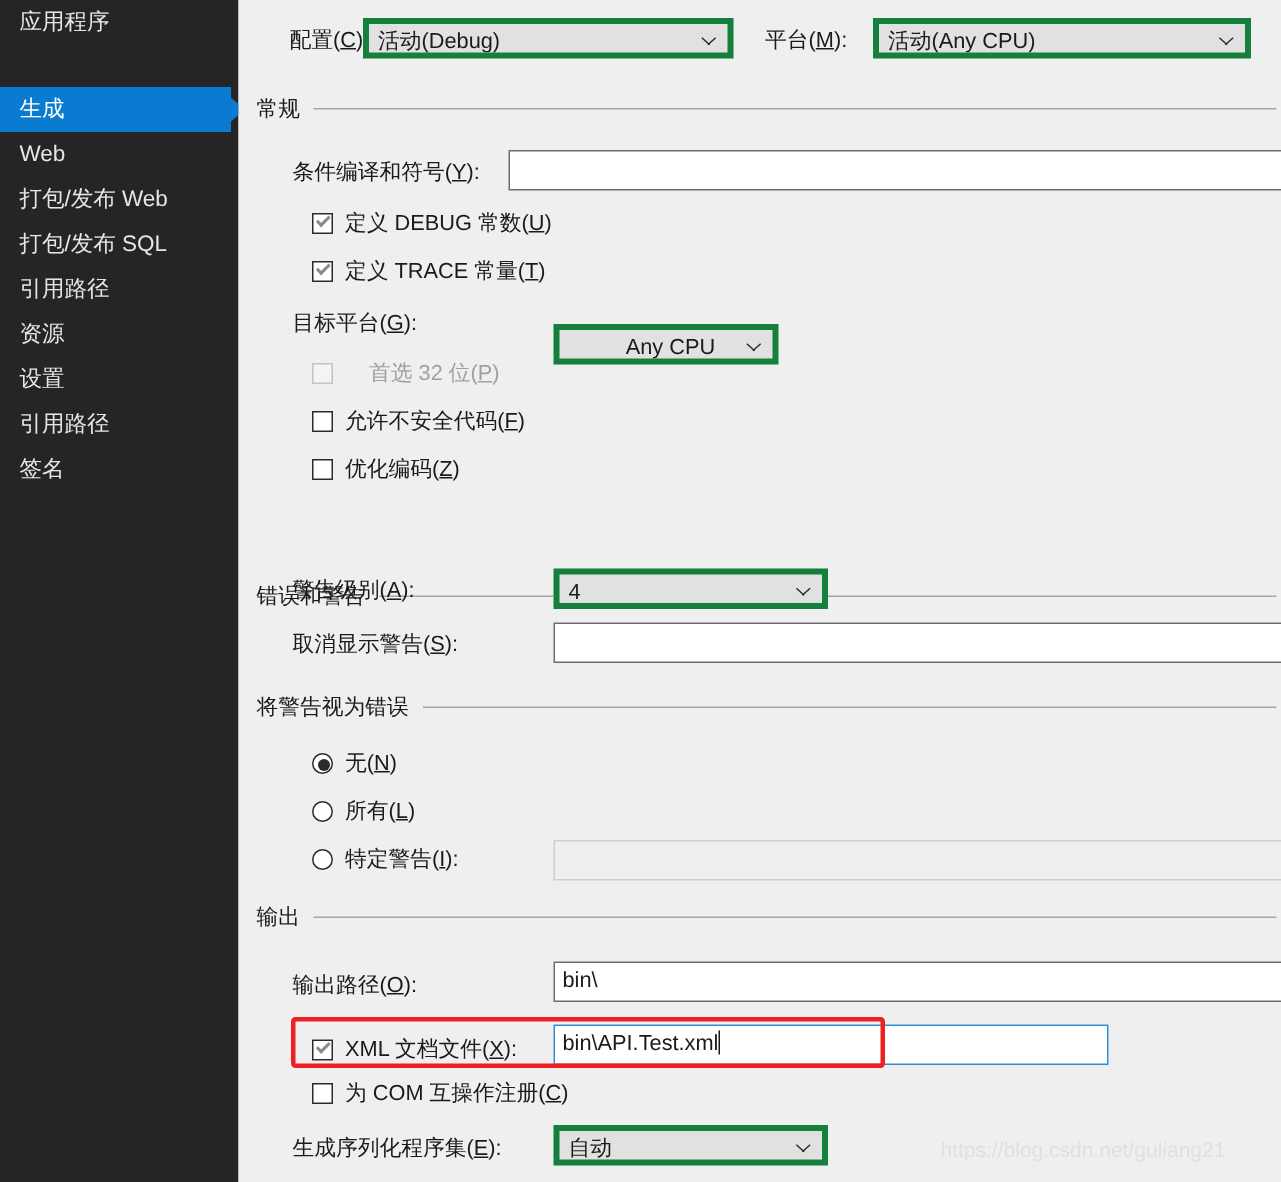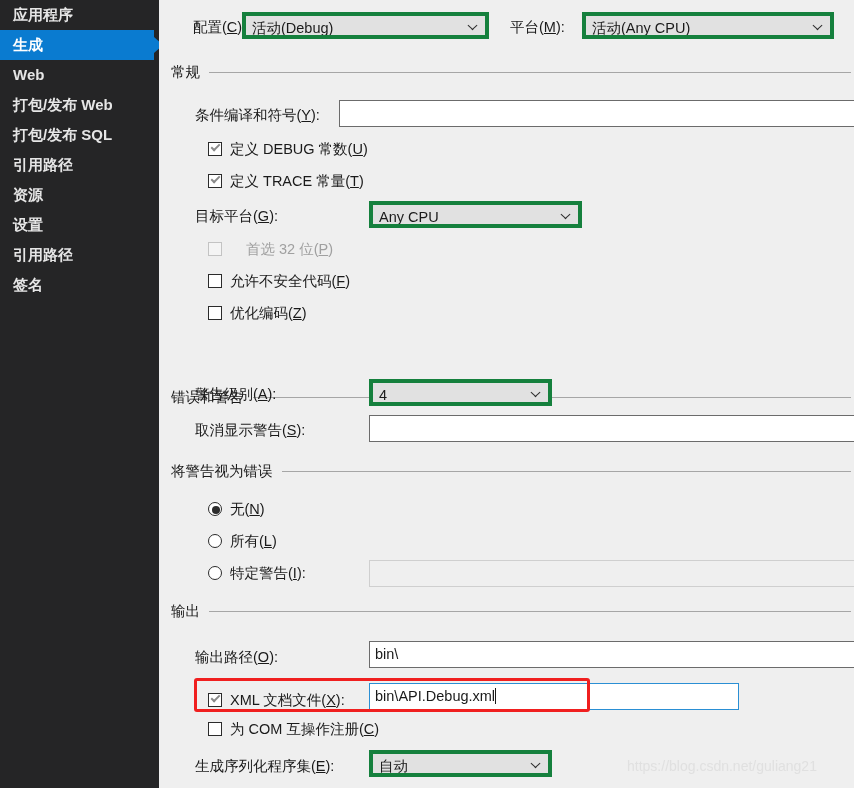--- a/index.html
+++ b/index.html
@@ -9,35 +9,35 @@
     font-family: "Liberation Sans", "DejaVu Sans", sans-serif;
     background: #efefef;
   }
   #root { position: relative; width: 854px; height: 788px; }
 
   
   #sidebar {
     position: absolute; left: 0; top: 0;
     width: 159px; height: 788px;
     background: #252526;
-    font-weight: bold;
   }
   .side-item {
     position: relative;
     height: 30px;
     line-height: 30px;
     padding-left: 13px;
     color: #e6e6e6;
     font-size: 15px;
     white-space: nowrap;
   }
   .side-item.selected {
     background: #0a7bd0;
     color: #ffffff;
     width: 154px;
+    margin-top: 28px;
   }
   .side-item.selected .arrow {
     position: absolute;
     right: -9px; top: 7px;
     width: 0; height: 0;
     border-top: 8px solid transparent;
     border-bottom: 8px solid transparent;
     border-left: 9px solid #0a7bd0;
   }
 
@@ -215,21 +215,21 @@
     </div>
 
     <div class="ck" style="left:49px; top:171px;">
       <span class="box">
           <span class="tick"></span>
         </span>
       <span class="lbl">定义 TRACE 常量(<span class="u">T</span>)</span>
     </div>
 
     <div class="row lbl" style="left:36px; top:206px;">目标平台(<span class="u">G</span>):</div>
-    <div class="cb" style="left:210px; top:201px; width:213px;">
+    <div class="cb" style="left:210px; top:216px; width:150px;text-align:center;">
       <span>Any CPU</span>
       <span class="chev"></span>
     </div>
 
     <div class="ck" style="left:49px; top:239px;">
       <span class="box dis"></span>
       <span class="lbl dim">首选 32 位(<span class="u">P</span>)</span>
     </div>
 
     <div class="ck" style="left:49px; top:271px;">
@@ -293,21 +293,21 @@
       <span>bin\</span>
     </div>
 
     <div class="ck" style="left:49px; top:690px;text-align:right;">
       <span class="box">
           <span class="tick"></span>
         </span>
       <span class="lbl">XML 文档文件(<span class="u">X</span>):</span>
     </div>
     <div class="tb focused" style="left:210px; top:683px; width:370px;">
-      <span>bin\API.Debug.xml</span><span class="caret"></span>
+      <span>bin\API.Test.xml</span><span class="caret"></span>
     </div>
 
     <div class="ck" style="left:49px; top:719px;">
       <span class="box"></span>
       <span class="lbl">为 COM 互操作注册(<span class="u">C</span>)</span>
     </div>
 
     <div class="row lbl" style="left:36px; top:756px;">生成序列化程序集(<span class="u">E</span>):</div>
     <div class="cb" style="left:210px; top:750px; width:183px;">
       <span>自动</span>

